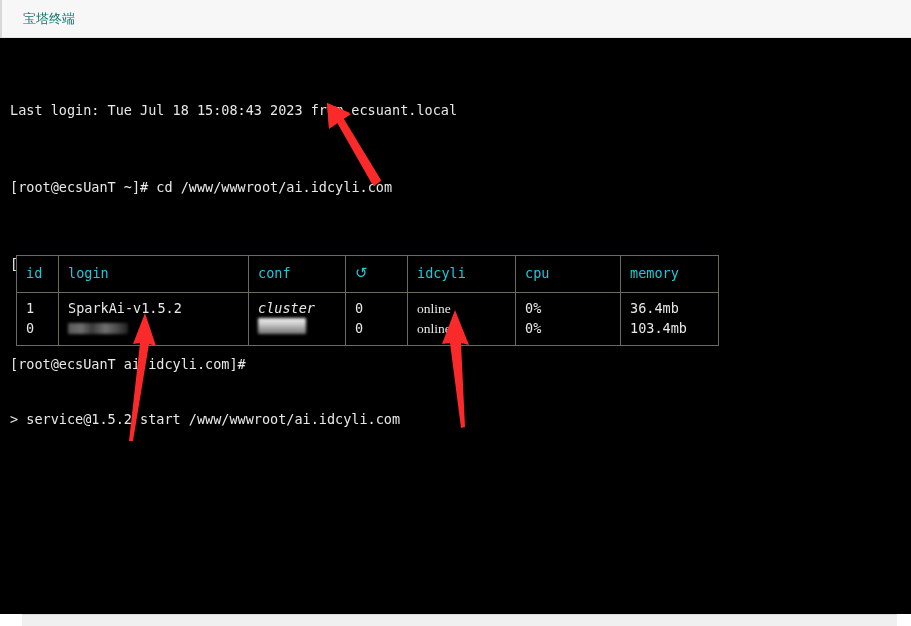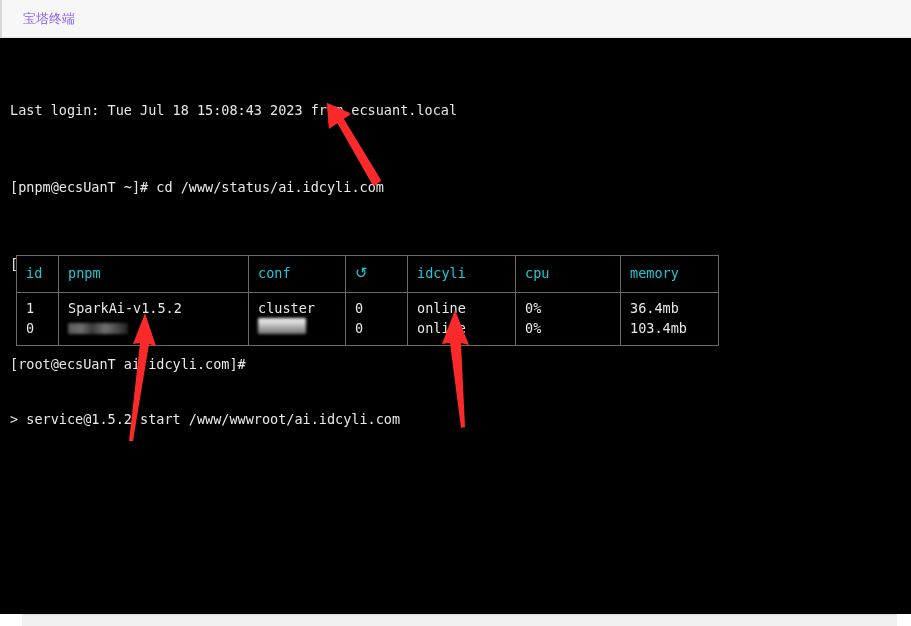--- a/index.html
+++ b/index.html
@@ -41,21 +41,21 @@
     width: 2px;
     height: 38px;
     background: #d8d8d8;
   }
   .titlebar-title {
     position: absolute;
     left: 23px;
     top: 10px;
     font-size: 13px;
     line-height: 18px;
-    color: #8b5cf6;
+    color: #0f766e;
     font-family: "DejaVu Sans", "Liberation Sans", sans-serif;
     white-space: nowrap;
   }
 
   
   .terminal {
     position: absolute;
     left: 0;
     top: 38px;
     width: 911px;
@@ -72,23 +72,23 @@
     font-family: "DejaVu Sans Mono", "Liberation Mono", monospace;
     font-size: 13.5px;
     line-height: 19.3px;
     color: #e6e6e6;
     white-space: pre;
   }
   .line { white-space: pre; }
   .blank { height: 19.3px; }
 
   .c-white  { color: #e8e8e8; }
-  .c-green  { color: #26c426; }
+  .c-green  { color: #26c426; font-family: Liberation Serif, serif; }
   .c-cyan   { color: #21c7d6; }
-  .c-blue   { color: #4b6fe0; }
+  .c-blue   { color: #4b6fe0; font-style: italic; }
 
   
   .pm2-table {
     position: absolute;
     left: 16px;
     top: 217px;
     width: 702px;
     border-collapse: collapse;
     font-family: "DejaVu Sans Mono", "Liberation Mono", monospace;
     font-size: 13.5px;
@@ -196,21 +196,21 @@
   <div class="titlebar">
     <div class="titlebar-left-edge"></div>
     <div class="titlebar-title">宝塔终端</div>
   </div>
 
   <div class="terminal">
     <div class="terminal-inner">
 
       <div class="line"><span class="c-white">Last login: Tue Jul 18 15:08:43 2023 from ecsuant.local</span></div>
 
-      <div class="line"><span class="c-white">[pnpm@ecsUanT ~]# </span><span class="c-white">cd /www/status/ai.idcyli.com</span></div>
+      <div class="line"><span class="c-white">[root@ecsUanT ~]# </span><span class="c-white">cd /www/wwwroot/ai.idcyli.com</span></div>
 
       <div class="line"><span class="c-white">[root@ecsUanT ai.idcyli.com]# </span><span class="c-white">pnpm start</span></div>
 
       <div class="blank"></div>
 
       <div class="line"><span class="c-white">&gt; service@1.5.2 start /www/wwwroot/ai.idcyli.com</span></div>
 
 
       <div class="blank"></div>
 
@@ -230,21 +230,21 @@
           <col class="col-name">
           <col class="col-mode">
           <col class="col-rst">
         <col class="col-status">
           <col class="col-cpu">
           <col class="col-memory">
       </colgroup>
       <thead>
         <tr>
           <th>id</th>
-          <th>pnpm</th>
+          <th>login</th>
           <th>conf</th>
           <th><span class="restart-glyph">↺</span></th>
           <th>idcyli</th>
           <th>cpu</th>
           <th>memory</th>
         </tr>
       </thead>
       <tbody>
         <tr>
           <td class="cell-nb c-cyan">1</td>

